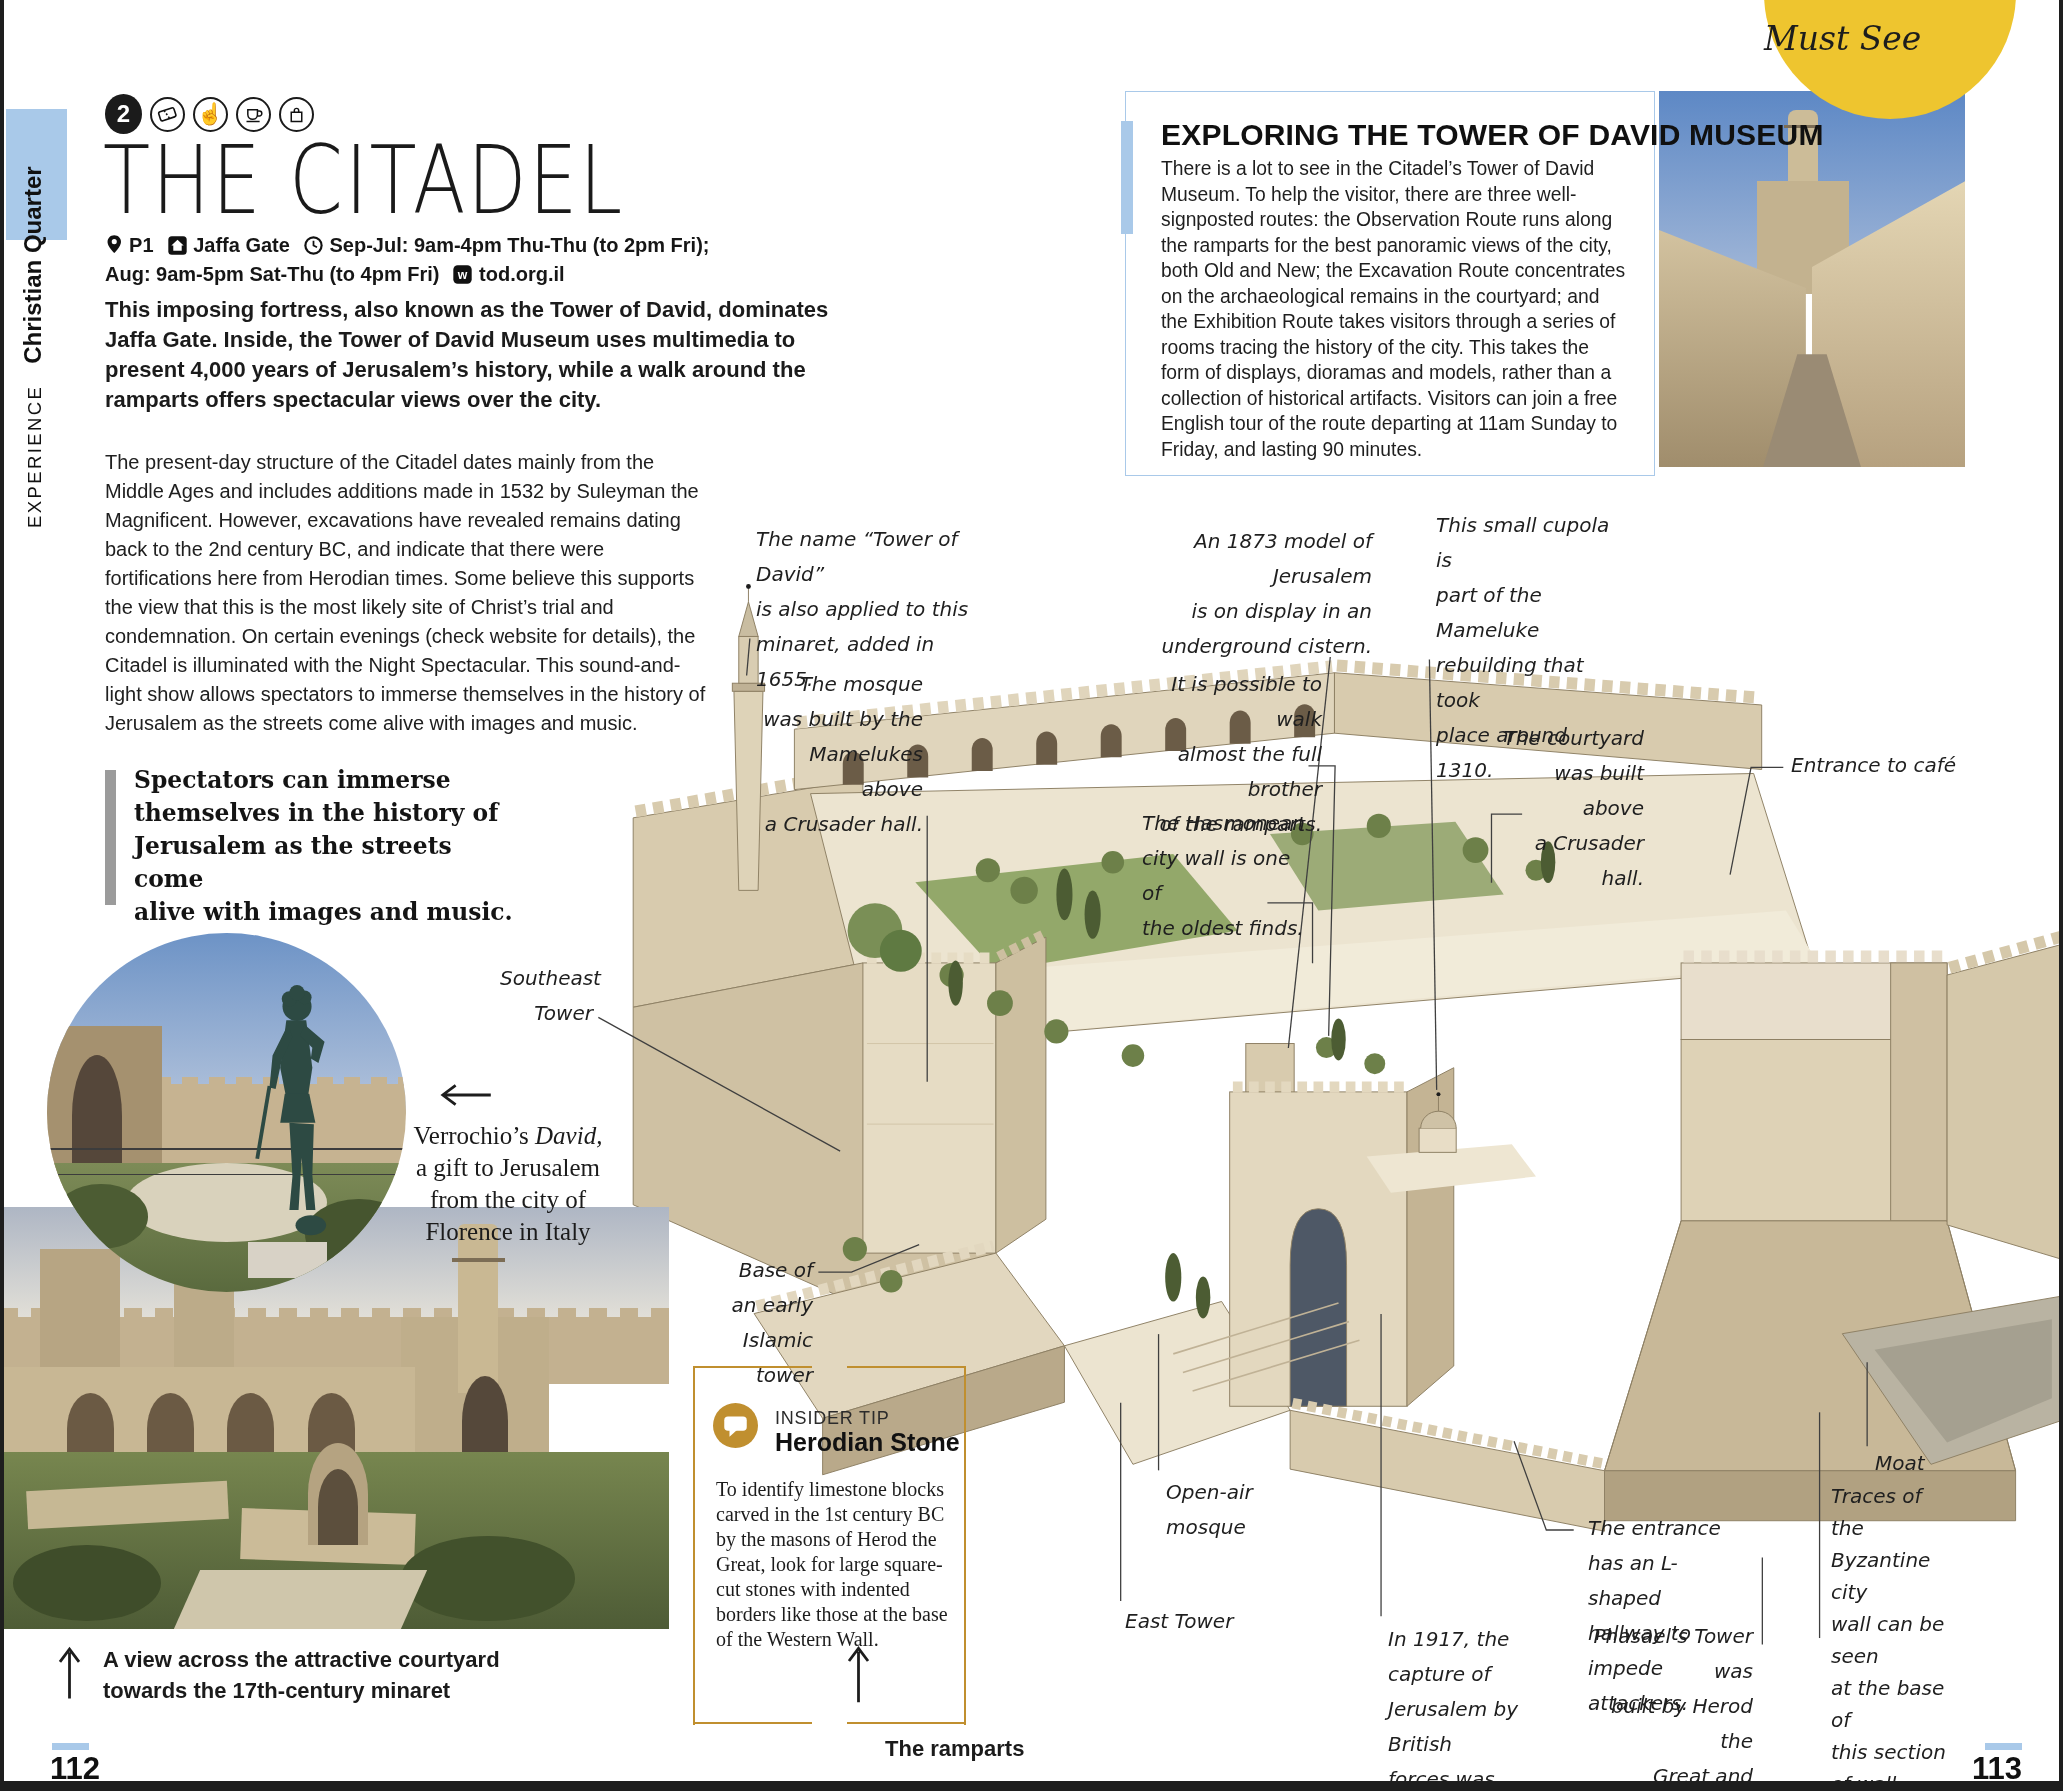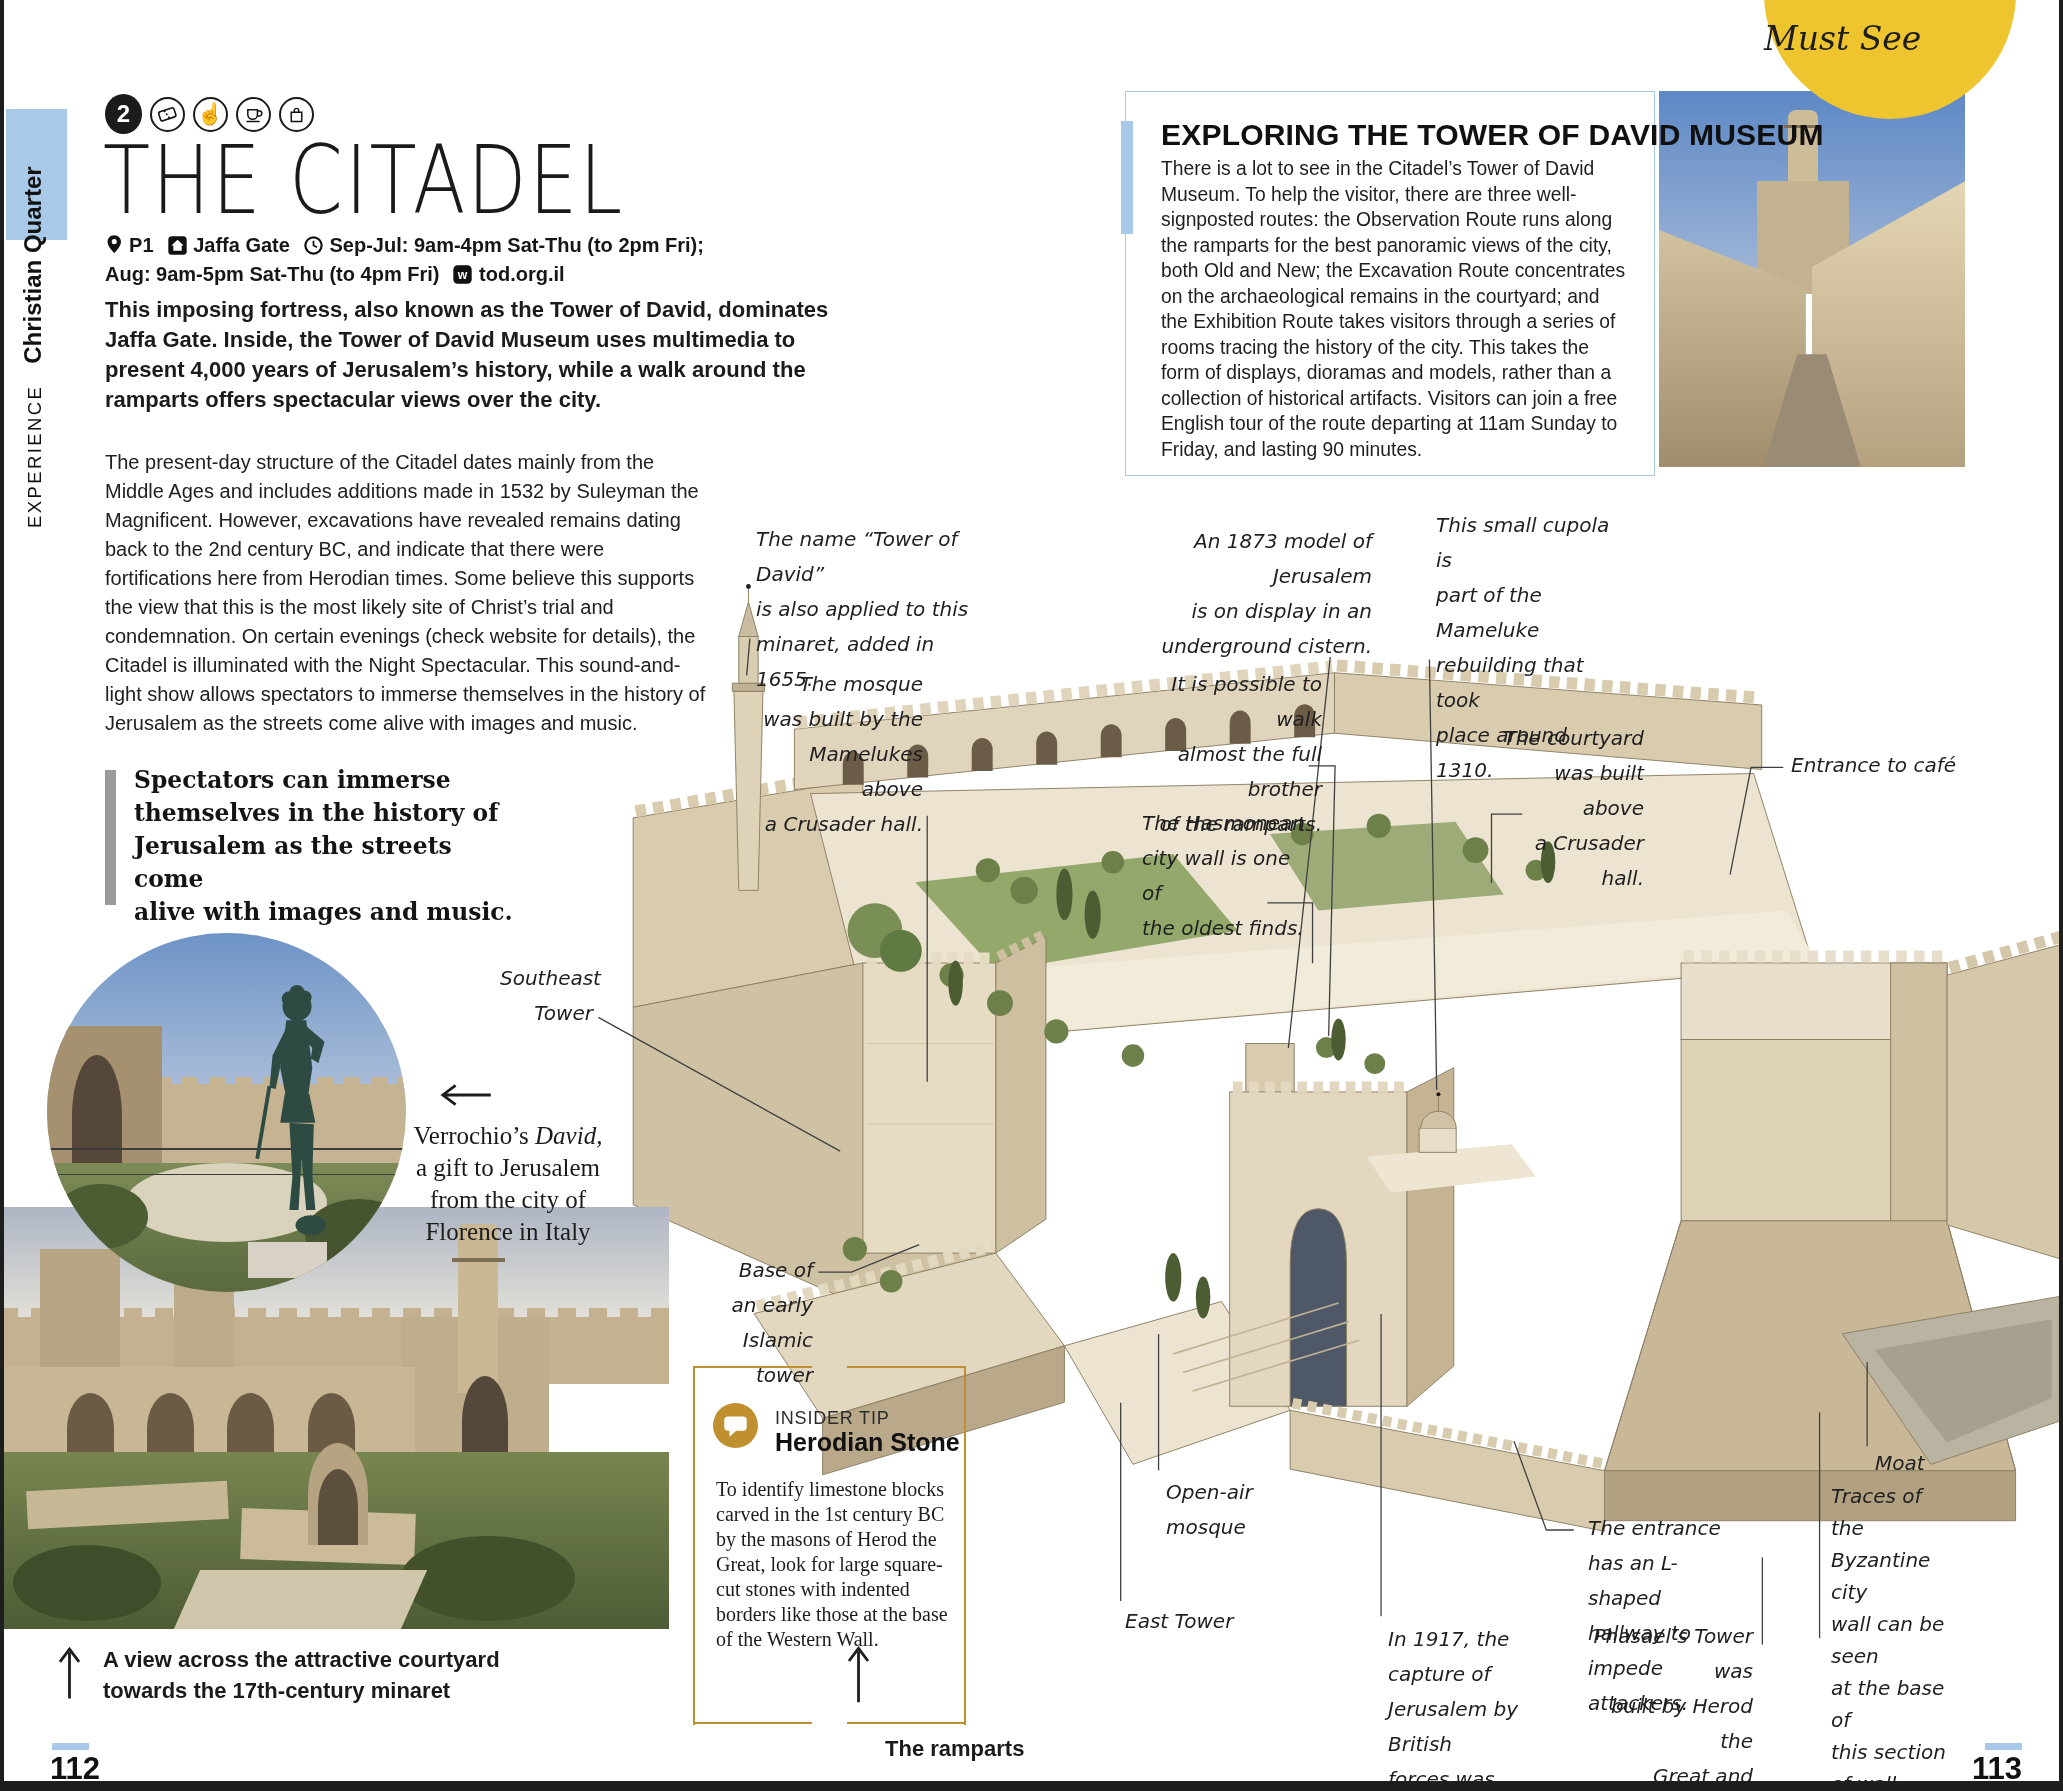--- a/index.html
+++ b/index.html
@@ -127,21 +127,21 @@
     <span class="ic"><svg width="18.5" height="22" viewBox="0 0 22 26">
           <path d="M11,1.5 C6.3,1.5 3,5 3,9.3 c0,5.6 8,13.2 8,13.2 s8,-7.6 8,-13.2 C19,5 15.7,1.5 11,1.5 z" fill="#111"></path>
           <circle cx="11" cy="9" r="3" fill="#fff"></circle>
         </svg></span><span>P1</span><span class="ic gap"><svg width="21" height="21" viewBox="0 0 24 24">
           <rect x="1.5" y="1.5" width="21" height="21" rx="4" fill="#111"></rect>
           <path d="M12,5.5 L5,12 h2.2 v6 h9.6 V12 H19 z" fill="#fff"></path>
         </svg></span><span>Jaffa Gate</span><span class="ic gap"><svg width="21" height="21" viewBox="0 0 24 24">
           <circle cx="12" cy="12" r="10.5" fill="#111"></circle>
           <circle cx="12" cy="12" r="8" fill="#fff"></circle>
           <path d="M12,6.5 V12 L16,14" stroke="#111" stroke-width="2" fill="none"></path>
-        </svg></span><span>Sep-Jul: 9am-4pm Sat-Thu (to 2pm Fri);</span><br>
+        </svg></span><span>Sep-Jul: 9am-4pm Thu-Thu (to 2pm Fri);</span><br>
     <span>Aug: 9am-5pm Sat-Thu (to 4pm Fri)</span><span class="ic gap"><svg width="21" height="21" viewBox="0 0 24 24" style="font-size:25px">
           <rect x="1.5" y="1.5" width="21" height="21" rx="5" fill="#111"></rect>
           <text x="12" y="17" text-anchor="middle" font-size="14" font-weight="bold" fill="#fff" font-family="Liberation Sans, sans-serif">w</text>
         </svg></span><span>tod.org.il</span>
   </div>
 
   <div id="intro">This imposing fortress, also known as the Tower of David, dominates Jaffa Gate. Inside, the Tower of David Museum uses multimedia to present 4,000 years of Jerusalem’s history, while a walk around the ramparts offers spectacular views over the city.</div>
   <div id="bodytext">The present-day structure of the Citadel dates mainly from the Middle Ages and includes additions made in 1532 by Suleyman the Magnificent. However, excavations have revealed remains dating back to the 2nd century BC, and indicate that there were fortifications here from Herodian times. Some believe this supports the view that this is the most likely site of Christ’s trial and condemnation. On certain evenings (check website for details), the Citadel is illuminated with the Night Spectacular. This sound-and-light show allows spectators to immerse themselves in the history of Jerusalem as the streets come alive with images and music.</div>
 
   <div id="quote-bar"></div>

